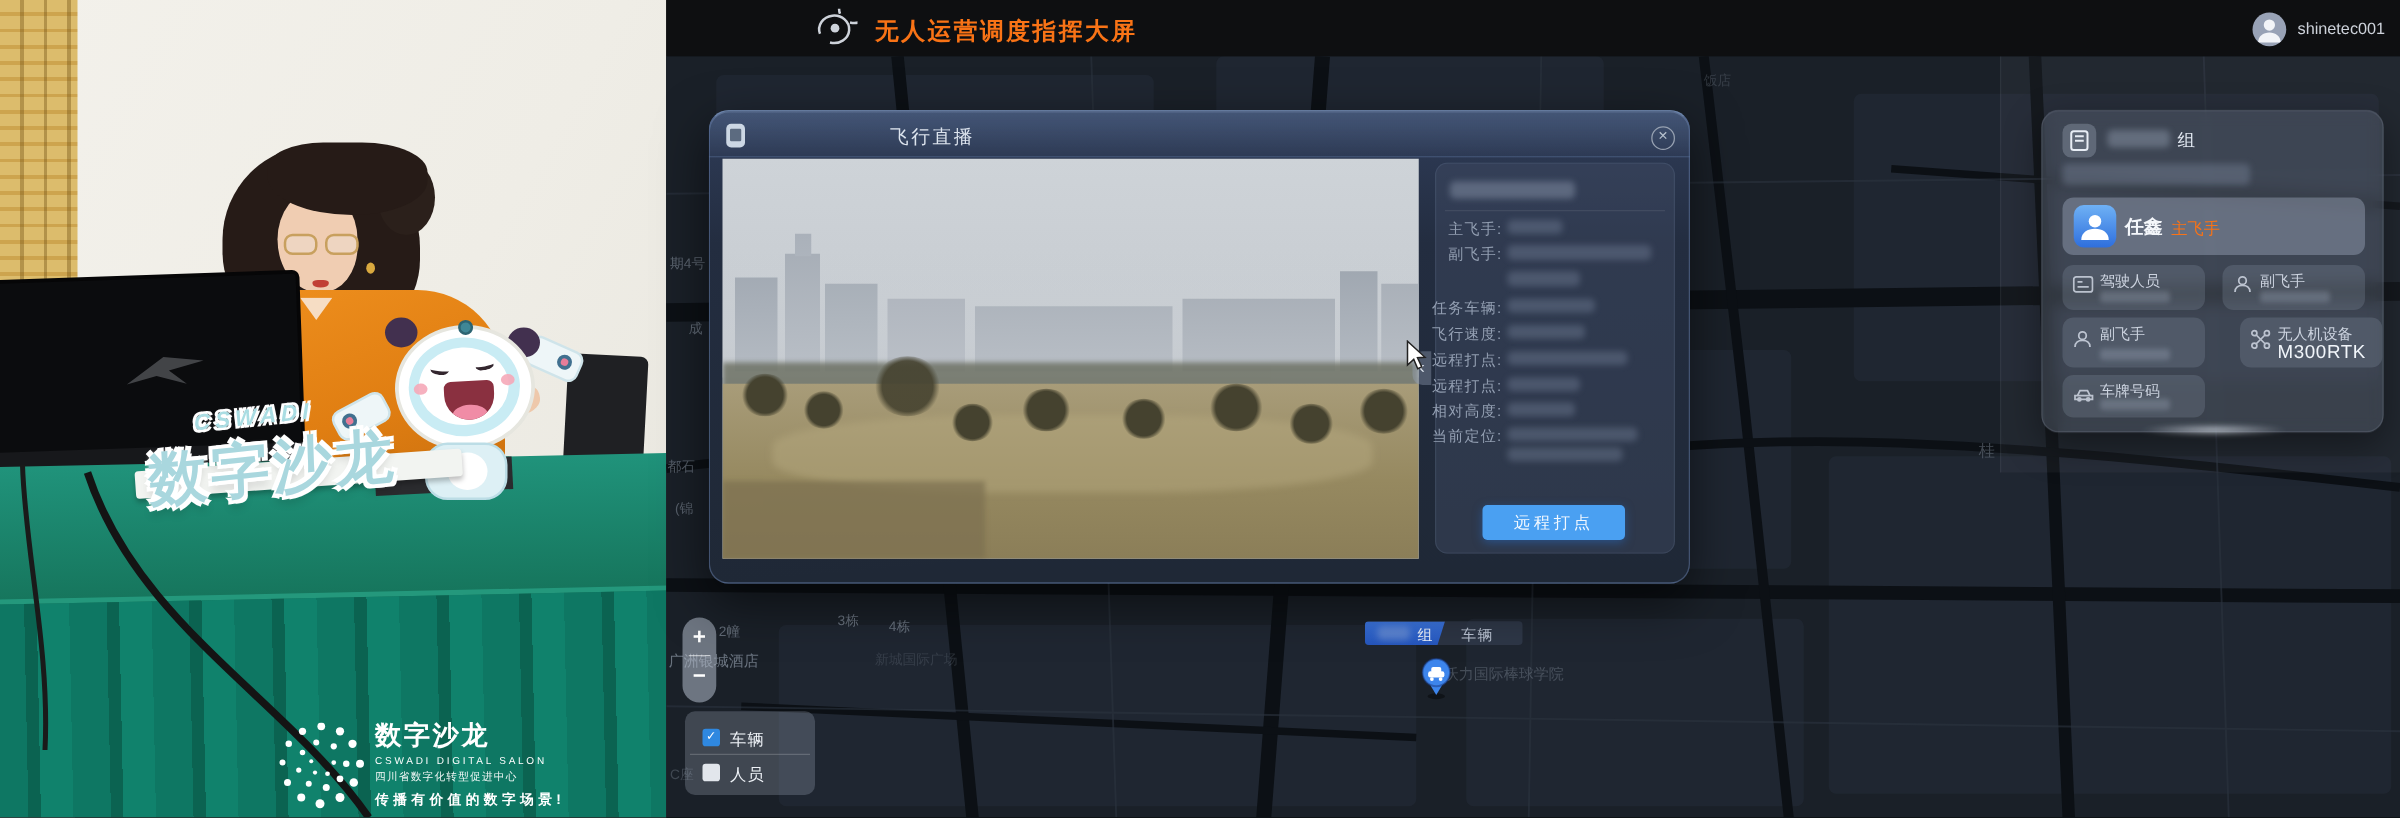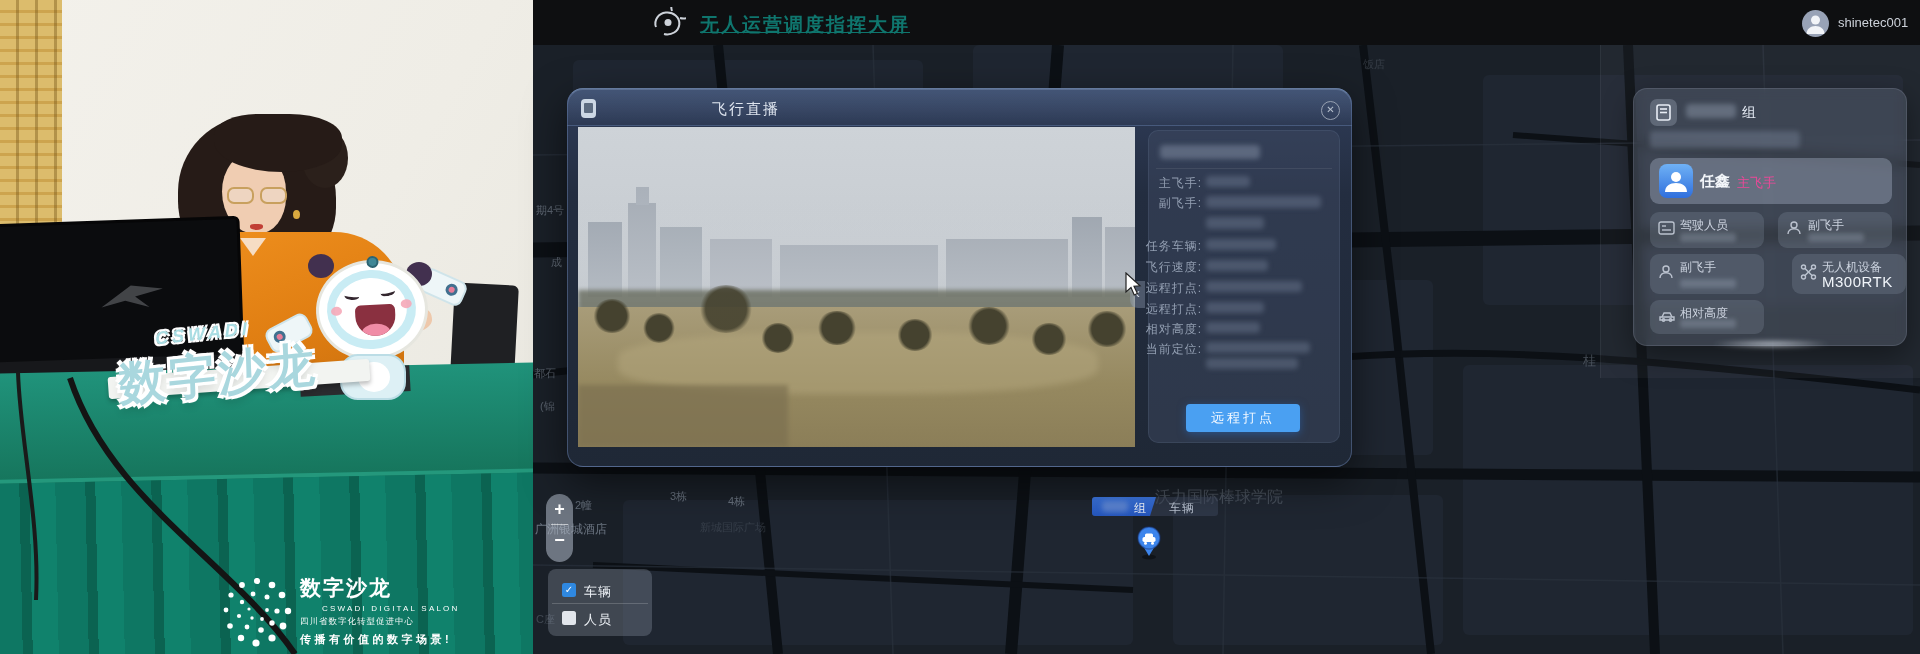--- a/index.html
+++ b/index.html
@@ -49,28 +49,28 @@
   .m-face { position:absolute; left:16px; top:15px; width:72px; height:62px; background:#fff; border-radius:50%; }
   .m-eye { position:absolute; width:15px; height:8px; border-bottom:3px solid #33262e; border-radius:50%; }
   .m-cheek { position:absolute; width:11px; height:9px; background:#f5a9b8; border-radius:50%; opacity:.9; }
   .m-mouth { position:absolute; left:36px; top:42px; width:40px; height:31px; background:#8a3040; border-radius:6px 6px 22px 22px; overflow:hidden; }
   .m-tongue { position:absolute; left:6px; bottom:-4px; width:28px; height:16px; background:#f08ca6; border-radius:50%; }
   .m-ant { position:absolute; left:50px; top:-7px; width:12px; height:12px; background:#3f8796; border-radius:50%; border:2px solid #2c6472; }
   .m-body { position:absolute; left:62px; top:96px; width:66px; height:46px; background:#ddf0f5; border:2px solid #bcdde6; border-radius:18px; }
   .m-belly { position:absolute; left:16px; top:6px; width:32px; height:30px; background:#fff; border-radius:50%; }
   .wm { position:absolute; left:300px; top:574px; color:#fff; }
   .wm-t { font-size:21px; font-weight:bold; letter-spacing:2px; }
-  .wm-s { font-size:8px; letter-spacing:2.2px; margin-top:2px;margin-left:22px; }
+  .wm-s { font-size:8px; letter-spacing:2.2px; margin-top:2px; }
   .wm-o { font-size:8.5px; letter-spacing:1px; margin-top:3px; opacity:.95; }
   .wm-g { font-size:11px; font-weight:bold; letter-spacing:3.5px; margin-top:4px; }
   .cablesvg { position:absolute; left:0; top:0; }
 
   
   .topbar { position:absolute; left:533px; top:0; width:1387px; height:45px; background:#0e0f11; z-index:40; }
-  .tb-title { position:absolute; left:167px; top:12px; font-size:19px; font-weight:600; letter-spacing:2px; color:#0f766e;text-decoration:underline; }
+  .tb-title { position:absolute; left:167px; top:12px; font-size:19px; font-weight:600; letter-spacing:2px; color:#f97316; }
   .tb-logo { position:absolute; left:117px; top:7px; }
   .tb-avatar { position:absolute; left:1269px; top:10px; width:27px; height:27px; background:#98a2b6; border-radius:50%; overflow:hidden; }
   .tb-user { position:absolute; left:1305px; top:15px; font-size:13px; color:#cdd2da; }
 
   
   .map { position:absolute; left:533px; top:45px; width:1387px; height:609px; background:#1a2028; z-index:1; }
   .frost { position:absolute; left:1600px; top:45px; width:320px; height:333px; background:rgba(175,185,205,.055); border-left:1px solid rgba(200,210,230,.07); z-index:2; }
   .mlabel { position:absolute; font-size:11px; color:#78828f; z-index:3; white-space:nowrap; }
 
   
@@ -112,21 +112,21 @@
     box-shadow:0 10px 30px rgba(0,0,0,.4); }
   .team:after { content:""; position:absolute; left:77px; bottom:-4px; width:120px; height:10px;
     background:radial-gradient(ellipse at center,rgba(240,246,255,.65),rgba(240,246,255,0) 70%); filter:blur(2px); }
   .team-ico { position:absolute; left:1650px; top:99px; width:27px; height:27px; border-radius:7px; background:rgba(200,210,228,.25); z-index:11; }
   .team-suffix { position:absolute; left:1742px; top:104px; font-size:14px; color:#e3e9f2; letter-spacing:1px; z-index:11; }
   .member { position:absolute; left:1650px; top:158px; width:242px; height:46px; border-radius:9px;
     background:rgba(172,182,202,.38); z-index:11; cursor:pointer; }
   .member-av { position:absolute; left:1659px; top:164px; width:34px; height:34px; border-radius:8px;
     background:linear-gradient(180deg,#6fb1f5,#2f6fdd); z-index:12; }
   .member-name { position:absolute; left:1700px; top:172px; font-size:15px; font-weight:600; color:#f4f7fb; z-index:12; }
-  .member-role { position:absolute; left:1737px; top:174px; font-size:13px; color:#ec4899; z-index:12; }
+  .member-role { position:absolute; left:1737px; top:174px; font-size:13px; color:#f97316; z-index:12; }
   .tile { position:absolute; border-radius:9px; background:rgba(152,162,182,.22); z-index:11; }
   .tile .ti { position:absolute; left:8px; top:50%; transform:translateY(-50%); opacity:.85; }
   .tile .tl { position:absolute; left:30px; top:5px; font-size:12px; color:#ccd3df; white-space:nowrap; }
   .tile .tv { position:absolute; left:30px; top:19px; font-size:15px; color:#f1f5fa; letter-spacing:.5px; }
   .tile .tb2 { position:absolute; left:30px; bottom:6px; width:56px; height:9px; background:rgba(185,195,215,.25); border-radius:3px; filter:blur(2px); }
 
   
   .tabbar { position:absolute; left:1092px; top:497px; width:126px; height:19px; border-radius:3px;
     background:rgba(62,72,94,.5); z-index:8; overflow:hidden; }
   .tab-sel { position:absolute; left:0; top:0; width:64px; height:19px;
@@ -287,24 +287,24 @@
       </g>
     </svg>
   </div>
   <div class="frost"></div>
 
   <span class="mlabel" style="left:536px;top:203px;opacity:.7">期4号</span>
   <span class="mlabel" style="left:551px;top:255px;opacity:.75">成</span>
   <span class="mlabel" style="left:534px;top:366px;opacity:.65">都石</span>
   <span class="mlabel" style="left:540px;top:399px;opacity:.65">(锦</span>
   <span class="mlabel" style="left:670px;top:489px;opacity:.8">3栋</span>
-  <span class="mlabel" style="left:728px;top:494px;opacity:.8">4栋</span>
+  <span class="mlabel" style="left:711px;top:494px;opacity:.8">4栋</span>
   <span class="mlabel" style="left:575px;top:498px;opacity:.75">2幢</span>
   <span class="mlabel" style="left:535px;top:521px;opacity:.85;font-size:12px">广洲银城酒店</span>
-  <span class="mlabel" style="left:1155px;top:487px;opacity:.45;font-size:16px">沃力国际棒球学院</span>
+  <span class="mlabel" style="left:1155px;top:531px;opacity:.45;font-size:12px">沃力国际棒球学院</span>
   <span class="mlabel" style="left:700px;top:520px;opacity:.25">新城国际广场</span>
   <span class="mlabel" style="left:1583px;top:352px;opacity:.5;font-size:13px">桂</span>
   <span class="mlabel" style="left:1363px;top:57px;opacity:.3">饭店</span>
   <span class="mlabel" style="left:536px;top:612px;opacity:.4">C座</span>
 
   <div class="topbar">
     <svg class="tb-logo" width="36" height="31">
       <g fill="none" stroke="#cdd2da" stroke-width="2">
         <path d="M6 20 A12 11 0 1 1 14 27"></path>
         <path d="M30 11 A12 11 0 1 0 22 4"></path>
@@ -461,21 +461,21 @@
     <span class="ti">
       <svg width="18" height="14">
           <g fill="none" stroke="#cfd6e2" stroke-width="1.4">
             <path d="M2 9h14v3H2z"></path>
             <path d="M4 9l2-4h6l2 4"></path>
             <circle cx="5.5" cy="12" r="1.2"></circle>
             <circle cx="12.5" cy="12" r="1.2"></circle>
           </g>
         </svg>
     </span>
-    <span class="tl">相对高度</span>
+    <span class="tl">车牌号码</span>
     <span class="tb2"></span>
   </div>
 
   <div class="tabbar">
     <div class="tab-sel"></div>
     <div class="blob blob-bright" style="left:10px;top:4px;width:26px;height:11px;"></div>
     <div class="tab-sel-label">组</div>
     <div class="tab-unsel-label">车辆</div>
   </div>
 

